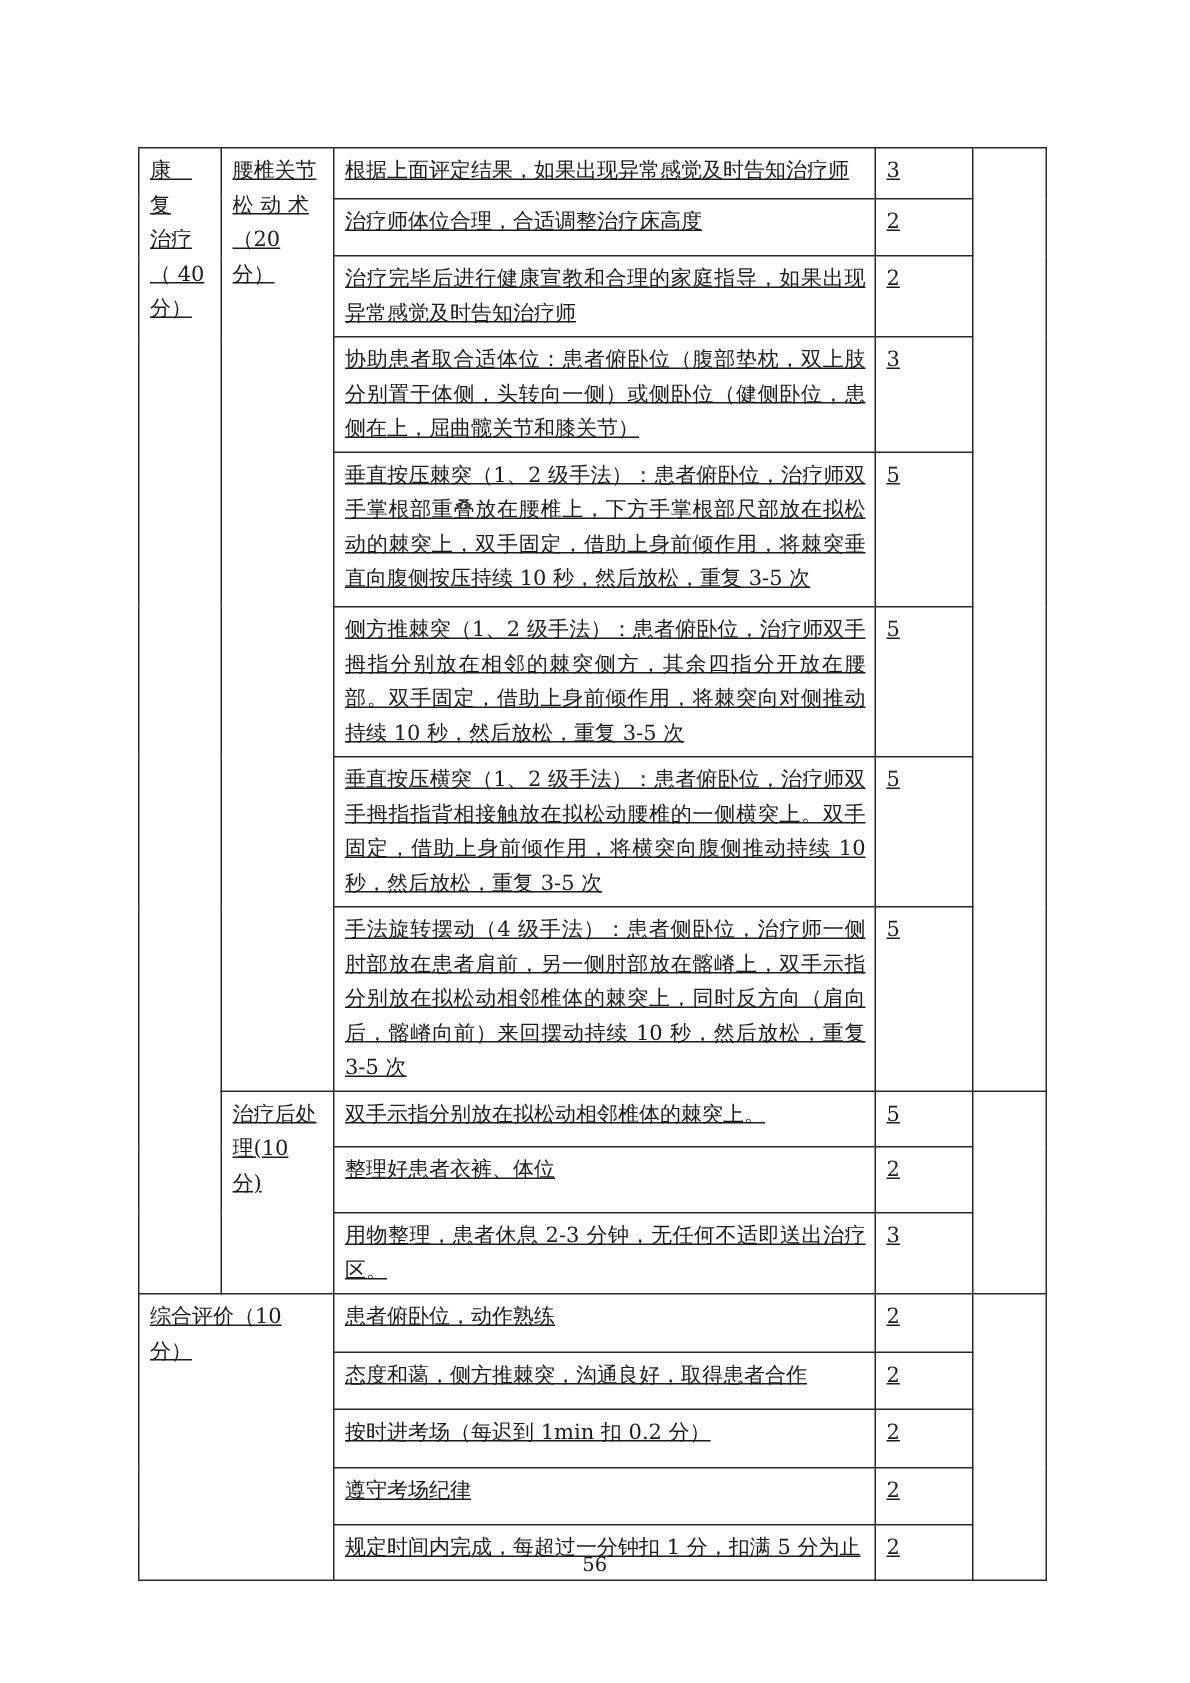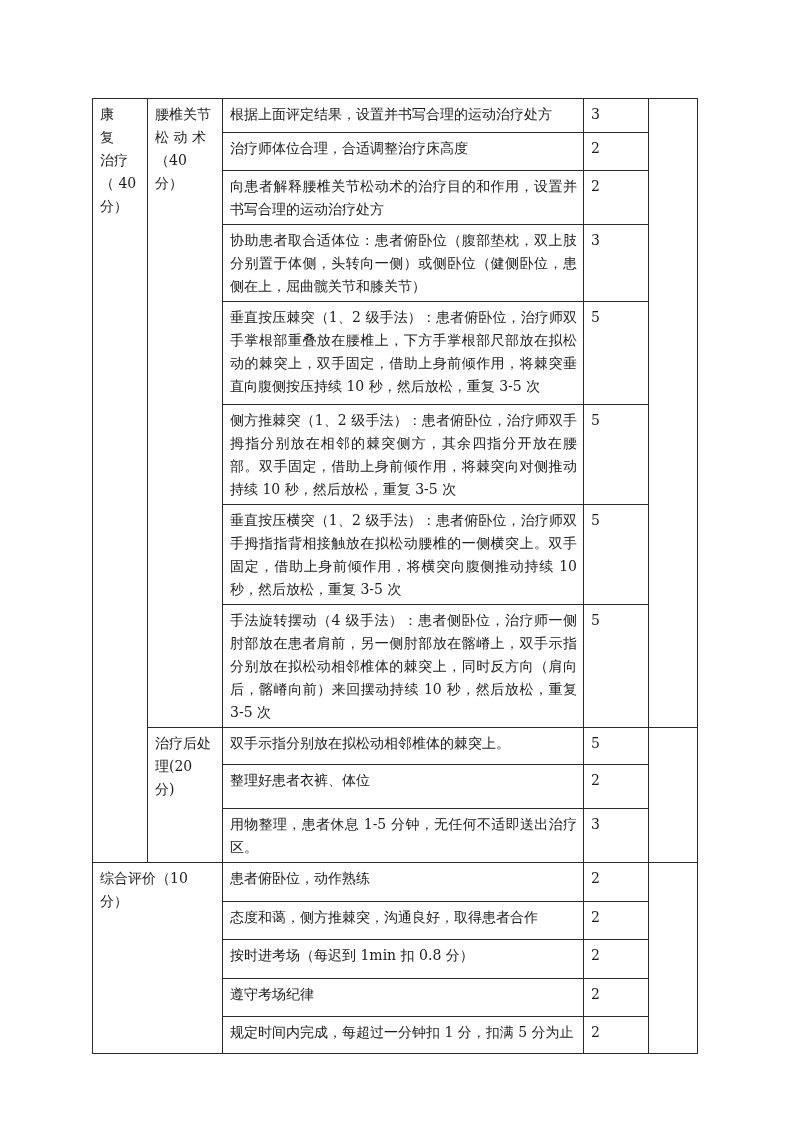--- a/index.html
+++ b/index.html
@@ -25,20 +25,21 @@
     table-layout: fixed;
   }
   table.score-table td {
     border: 1px solid #2a2a2a;
     vertical-align: top;
     font-size: 14px;
     line-height: 23px;
     padding: 4px 6px 3px 7px;
     box-sizing: border-box;
     word-break: break-all;
+    text-decoration: underline;
   }
   td.cell-label {
     white-space: pre-line;
     line-height: 26px;
     padding-top: 3px;
   }
   td.cell-desc {
     text-align: justify;
   }
   td.cell-score {
@@ -75,31 +76,31 @@
       <col style="width:49px">
     </colgroup>
     <tbody>
       <tr style="height:34px">
         <td class="cell-label" rowspan="11">康　复
 治疗
 （ 40
 分）</td>
         <td class="cell-label" rowspan="8">腰椎关节
 松 动 术
-（40 分）</td>
-        <td class="cell-desc">根据上面评定结果，设置并书写合理的运动治疗处方</td>
+（20 分）</td>
+        <td class="cell-desc">根据上面评定结果，如果出现异常感觉及时告知治疗师</td>
         <td class="cell-score">3</td>
         <td class="cell-empty" rowspan="8"></td>
       </tr>
       <tr style="height:38px">
         <td class="cell-desc">治疗师体位合理，合适调整治疗床高度</td>
         <td class="cell-score">2</td>
       </tr>
       <tr style="height:53px">
-        <td class="cell-desc">向患者解释腰椎关节松动术的治疗目的和作用，设置并书写合理的运动治疗处方</td>
+        <td class="cell-desc">治疗完毕后进行健康宣教和合理的家庭指导，如果出现异常感觉及时告知治疗师</td>
         <td class="cell-score">2</td>
       </tr>
       <tr style="height:69px">
         <td class="cell-desc">协助患者取合适体位：患者俯卧位（腹部垫枕，双上肢分别置于体侧，头转向一侧）或侧卧位（健侧卧位，患侧在上，屈曲髋关节和膝关节）</td>
         <td class="cell-score">3</td>
       </tr>
       <tr style="height:103px">
         <td class="cell-desc">垂直按压棘突（1、2 级手法）：患者俯卧位，治疗师双手掌根部重叠放在腰椎上，下方手掌根部尺部放在拟松动的棘突上，双手固定，借助上身前倾作用，将棘突垂直向腹侧按压持续 10 秒，然后放松，重复 3-5 次</td>
         <td class="cell-score">5</td>
       </tr>
@@ -110,52 +111,53 @@
       <tr style="height:93px">
         <td class="cell-desc">垂直按压横突（1、2 级手法）：患者俯卧位，治疗师双手拇指指背相接触放在拟松动腰椎的一侧横突上。双手固定，借助上身前倾作用，将横突向腹侧推动持续 10 秒，然后放松，重复 3-5 次</td>
         <td class="cell-score">5</td>
       </tr>
       <tr style="height:96px">
         <td class="cell-desc">手法旋转摆动（4 级手法）：患者侧卧位，治疗师一侧肘部放在患者肩前，另一侧肘部放在髂嵴上，双手示指分别放在拟松动相邻椎体的棘突上，同时反方向（肩向后，髂嵴向前）来回摆动持续 10 秒，然后放松，重复 3-5 次</td>
         <td class="cell-score">5</td>
       </tr>
       <tr style="height:37px">
         <td class="cell-label" rowspan="3">治疗后处
-理(20 分)</td>
+理(10 分)</td>
         <td class="cell-desc">双手示指分别放在拟松动相邻椎体的棘突上。</td>
         <td class="cell-score">5</td>
         <td class="cell-empty" rowspan="3"></td>
       </tr>
       <tr style="height:44px">
         <td class="cell-desc">整理好患者衣裤、体位</td>
         <td class="cell-score">2</td>
       </tr>
       <tr style="height:34px">
-        <td class="cell-desc">用物整理，患者休息 1-5 分钟，无任何不适即送出治疗区。</td>
+        <td class="cell-desc">用物整理，患者休息 2-3 分钟，无任何不适即送出治疗区。</td>
         <td class="cell-score">3</td>
       </tr>
       <tr style="height:39px">
         <td class="cell-overall" colspan="2" rowspan="5">综合评价（10 分）</td>
         <td class="cell-desc">患者俯卧位，动作熟练</td>
         <td class="cell-score">2</td>
         <td class="cell-empty" rowspan="5"></td>
       </tr>
       <tr style="height:38px">
         <td class="cell-desc">态度和蔼，侧方推棘突，沟通良好，取得患者合作</td>
         <td class="cell-score">2</td>
       </tr>
       <tr style="height:39px">
-        <td class="cell-desc">按时进考场（每迟到 1min 扣 0.8 分）</td>
+        <td class="cell-desc">按时进考场（每迟到 1min 扣 0.2 分）</td>
         <td class="cell-score">2</td>
       </tr>
       <tr style="height:38px">
         <td class="cell-desc">遵守考场纪律</td>
         <td class="cell-score">2</td>
       </tr>
       <tr style="height:37px">
         <td class="cell-desc">规定时间内完成，每超过一分钟扣 1 分，扣满 5 分为止</td>
         <td class="cell-score">2</td>
       </tr>
     </tbody>
   </table>
 
+  <div class="page-number">56</div>
 
 </div>
 
 </body></html>

